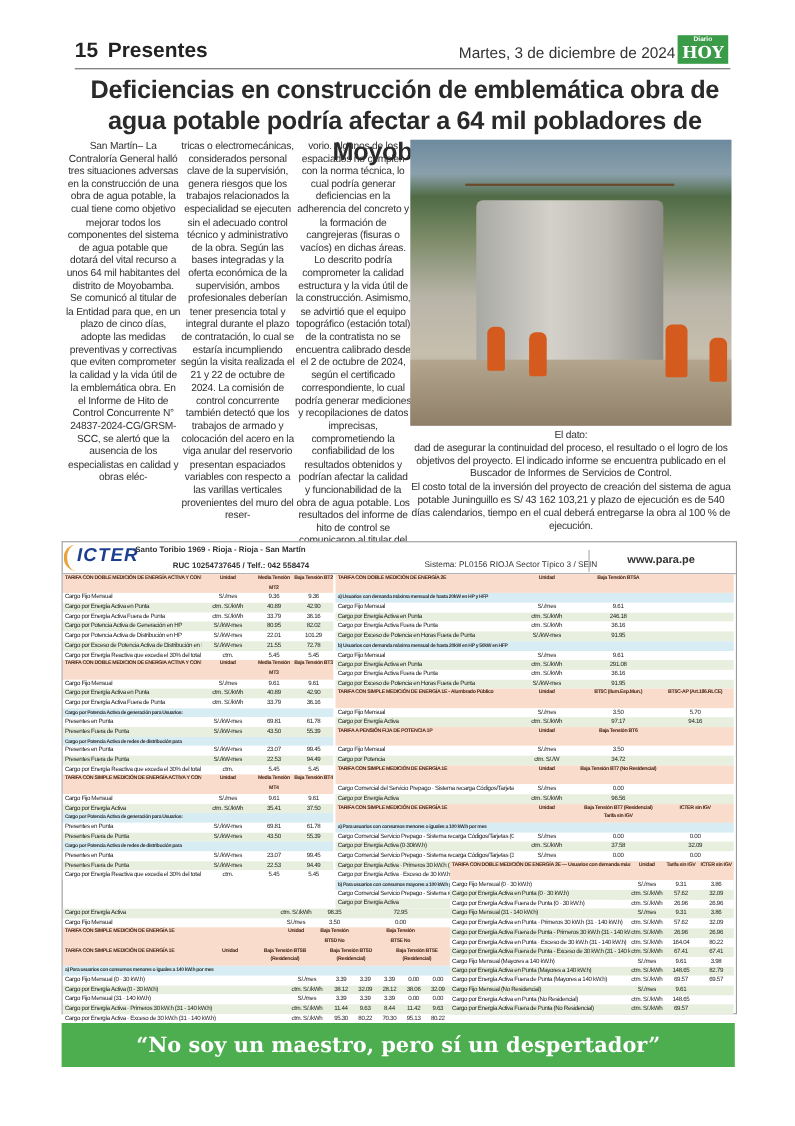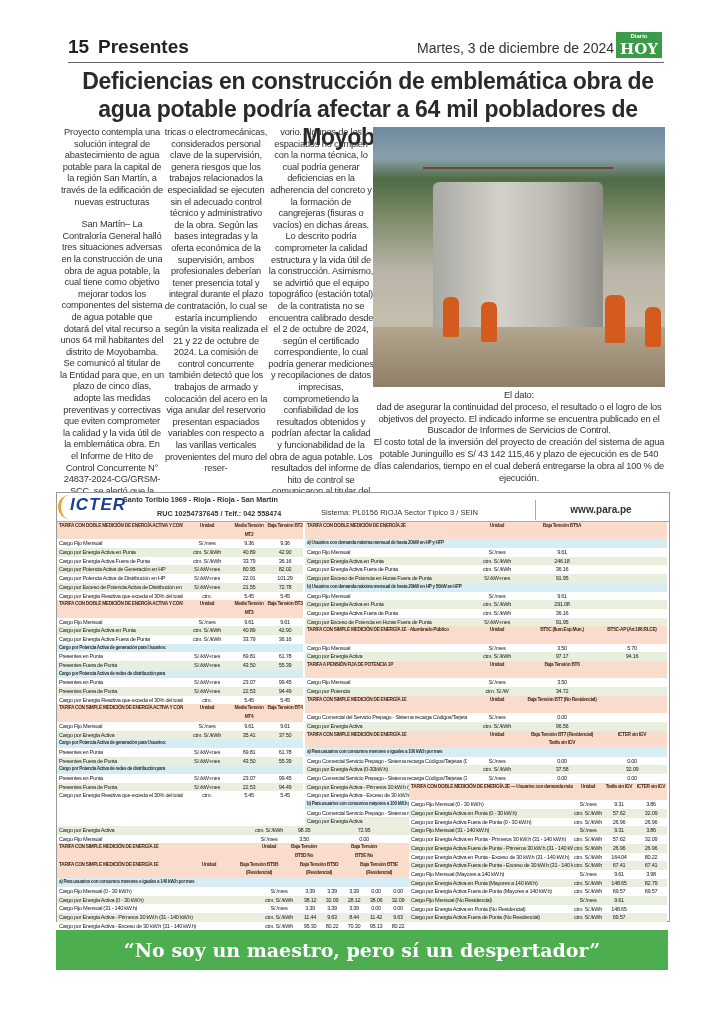--- a/index.html
+++ b/index.html
@@ -25,21 +25,21 @@
   .caption{position:absolute;left:373px;top:390px;width:292px;text-align:center;font-size:9.3px;line-height:11.8px;color:#333;letter-spacing:-0.2px;}
   .caption p{margin:0;}
   
   .tariff{position:absolute;left:56px;top:492px;width:612px;height:428px;border:1.5px solid #999;background:#fff;font-family:"Liberation Sans",sans-serif;}
   .t-head{position:absolute;left:0;top:0;width:612px;height:28px;border-bottom:1px solid #aaa;}
   .t-logo{position:absolute;left:3px;top:2px;width:62px;height:24px;color:#1c3f8f;font-weight:bold;font-size:17px;font-style:italic;letter-spacing:1px;}
   .t-logo .swoosh{position:absolute;left:-2px;top:0px;width:20px;height:24px;border-left:3px solid #e9a33a;border-radius:50%;}
   .t-addr{position:absolute;left:66px;top:2px;font-size:7.2px;font-weight:bold;color:#333;}
   .t-ruc{position:absolute;left:100px;top:16px;font-size:7.2px;font-weight:bold;color:#333;}
   .t-pliego{position:absolute;left:264px;top:1px;width:210px;font-size:8px;color:#333;text-align:center;border-bottom:1px solid #aaa;padding-bottom:2px;}
-  .t-sistema{position:absolute;left:264px;top:15px;width:210px;font-size:7.5px;color:#333;text-align:left;}
+  .t-sistema{position:absolute;left:276px;top:15px;width:210px;font-size:7.5px;color:#333;text-align:right;}
   .t-web{position:absolute;left:478px;top:7px;width:130px;text-align:center;font-size:10px;font-weight:bold;color:#333;border-left:1px solid #aaa;height:20px;}
   .tcol{position:absolute;top:29px;}
   .tcol.left{left:0;width:246px;}
   .tcol.right{left:246px;width:366px;}
   .row{display:flex;height:8.7px;font-size:5.6px;line-height:8.7px;white-space:nowrap;overflow:hidden;letter-spacing:-0.3px;color:#222;}
   .row .lbl{flex:1;padding-left:2px;overflow:hidden;}
   .row.hdr{background:#f9dccb;font-weight:bold;color:#4a2a1a;font-size:4.8px;}
   .row.hdr2{height:17.4px;line-height:8.7px;}
   .row.sub{background:#d8ecf4;font-weight:bold;font-size:4.6px;color:#333;}
   .row.g{background:#e8efde;}
@@ -55,21 +55,20 @@
   <span class="date">Martes, 3 de diciembre  de 2024</span>
   <div class="logo">
     <span class="small">Diario</span>
     <span class="big">HOY</span>
   </div>
 </div>
 
 <div class="headline">Deficiencias en construcción de emblemática obra de agua potable podría afectar a 64 mil pobladores de Moyobamba</div>
 
 <div class="col c1">
-  <p style="margin-bottom:11px;">Proyecto contempla una solución integral de abastecimiento de agua potable para la capital de la región San Martín, a través de la edificación de nuevas estructuras</p>
   <p>San Martín– La Contraloría General halló tres situaciones adversas en la construcción de una obra de agua potable, la cual tiene como objetivo mejorar todos los componentes del sistema de agua potable que dotará del vital recurso a unos 64 mil habitantes del distrito de Moyobamba. Se comunicó al titular de la Entidad para que, en un plazo de cinco días, adopte las medidas preventivas y correctivas que eviten comprometer la calidad y la vida útil de la emblemática obra. En el Informe de Hito de Control Concurrente N° 24837-2024-CG/GRSM-SCC, se alertó que la ausencia de los especialistas en calidad y obras eléc-</p>
 </div>
 <div class="col c2">
   <p>tricas o electromecánicas, considerados personal clave de la supervisión,  genera riesgos que los trabajos relacionados la especialidad se ejecuten sin el adecuado control técnico y administrativo de la obra. Según las bases integradas y la oferta económica de la supervisión, ambos profesionales deberían tener presencia total y integral durante el plazo de contratación, lo cual se estaría incumpliendo según la visita realizada el 21 y 22 de octubre de 2024. La comisión de control concurrente también detectó que los trabajos de armado y colocación del acero en la viga anular del reservorio presentan espaciados variables con respecto a las varillas verticales provenientes del muro del reser-</p>
 </div>
 <div class="col c3">
   <p>vorio. Algunos de los espaciados no cumplen con la norma técnica, lo cual podría generar deficiencias en la adherencia del concreto y la formación de cangrejeras (fisuras o vacíos) en dichas áreas. Lo descrito podría comprometer la calidad estructura y la vida útil de la construcción. Asimismo, se advirtió que el equipo topográfico (estación total) de la contratista no se encuentra calibrado desde el 2 de octubre de 2024, según el certificado correspondiente, lo cual podría generar mediciones y recopilaciones de datos imprecisas, comprometiendo la confiabilidad de los resultados obtenidos y podrían afectar la calidad y funcionabilidad de la obra de agua potable. Los resultados del informe de hito de control se comunicaron al titular del Proyecto Especial Alto Mayo para que adopten las acciones preventivas y correctivas que correspondan, en el marco de sus competencias y obligaciones en la gestión institucional, con la finali-</p>
 </div>
 
 <div class="photo" title="Trabajadores con chalecos naranja y cascos blancos frente a un reservorio de concreto en construcción">
@@ -78,21 +77,21 @@
   <div class="ground"></div>
   <div class="worker" style="left:70px;top:170px;"></div>
   <div class="worker" style="left:108px;top:175px;"></div>
   <div class="worker" style="left:232px;top:168px;height:48px;width:20px;"></div>
   <div class="worker" style="left:272px;top:180px;"></div>
 </div>
 
 <div class="caption">
   <p>El dato:</p>
   <p>dad de asegurar la continuidad del proceso, el resultado o el logro de los objetivos del proyecto. El indicado informe se encuentra publicado en el Buscador de Informes de Servicios de Control.</p>
-  <p>El costo total de la inversión del proyecto de creación del sistema de agua potable Juninguillo es S/ 43 142 115,46 y plazo de ejecución es de 540 días calendarios, tiempo en el cual deberá entregarse la obra al 100 % de ejecución.</p>
+  <p>El costo total de la inversión del proyecto de creación del sistema de agua potable Juninguillo es S/ 43 162 103,21 y plazo de ejecución es de 540 días calendarios, tiempo en el cual deberá entregarse la obra al 100 % de ejecución.</p>
 </div>
 
 <div class="tariff">
   <div class="t-head">
     <div class="t-logo"><span class="swoosh"></span><span style="margin-left:10px;">ICTER</span></div>
     <div class="t-addr">Santo Toribio 1969 - Rioja - Rioja - San Martín</div>
     <div class="t-ruc">RUC 10254737645 / Telf.: 042 558474</div>
     <div class="t-sistema">Sistema: PL0156 RIOJA  Sector Típico 3 / SEIN</div>
     <div class="t-web"><span style="line-height:20px;">www.para.pe</span></div>
   </div>

